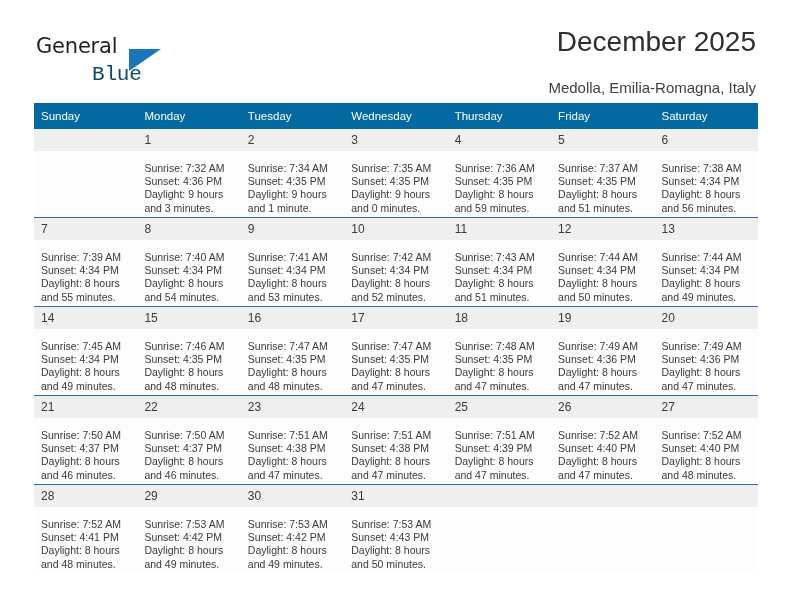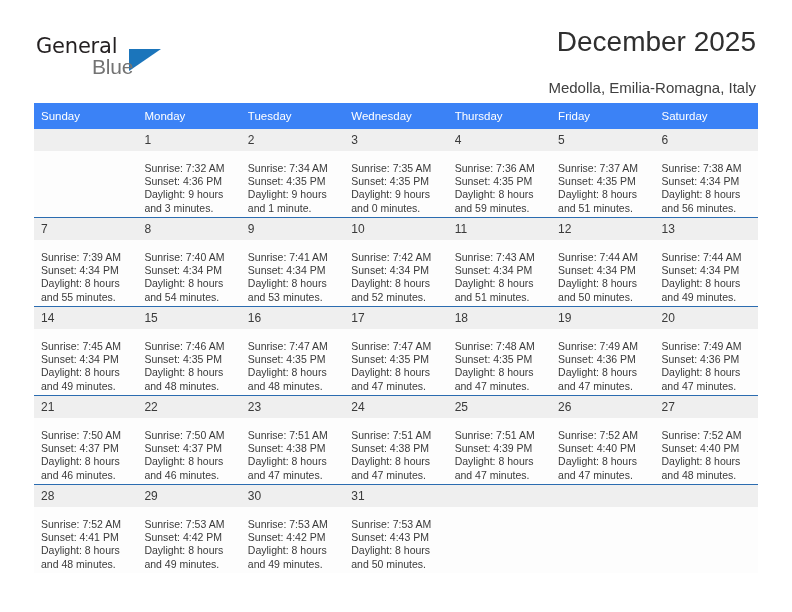--- a/index.html
+++ b/index.html
@@ -42,25 +42,25 @@
     left: 0;
     top: 0;
     font-size: 21px;
     letter-spacing: -0.2px;
     color: #231f20;
     font-family: "DejaVu Sans", sans-serif;
   }
   .logo-blue {
     position: absolute;
     left: 56px;
-    top: 21px;
+    top: 29px;
     font-size: 21px;
     letter-spacing: -0.2px;
-    color: #737373;
-    font-family: Liberation Sans, sans-serif;
+    color: #0c4a6e;
+    font-family: Liberation Mono, monospace;
   }
   .logo-triangle {
     position: absolute;
     left: 93px;
     top: 15px;
     width: 0;
     height: 0;
     border-left: 32px solid #1b75bb;
     border-bottom: 22px solid transparent;
   }
@@ -94,21 +94,21 @@
     top: 103px;
     width: 724px;
     border-collapse: collapse;
     table-layout: fixed;
   }
   .calendar col {
     width: 103.43px;
   }
 
   .dow-row th {
-    background: #3b82f6;
+    background: #0369a1;
     color: #ffffff;
     font-size: 11.5px;
     font-weight: normal;
     text-align: left;
     padding: 5px 0 6px 7px;
     height: 15px;
     vertical-align: middle;
   }
 
   .week-row > td {

